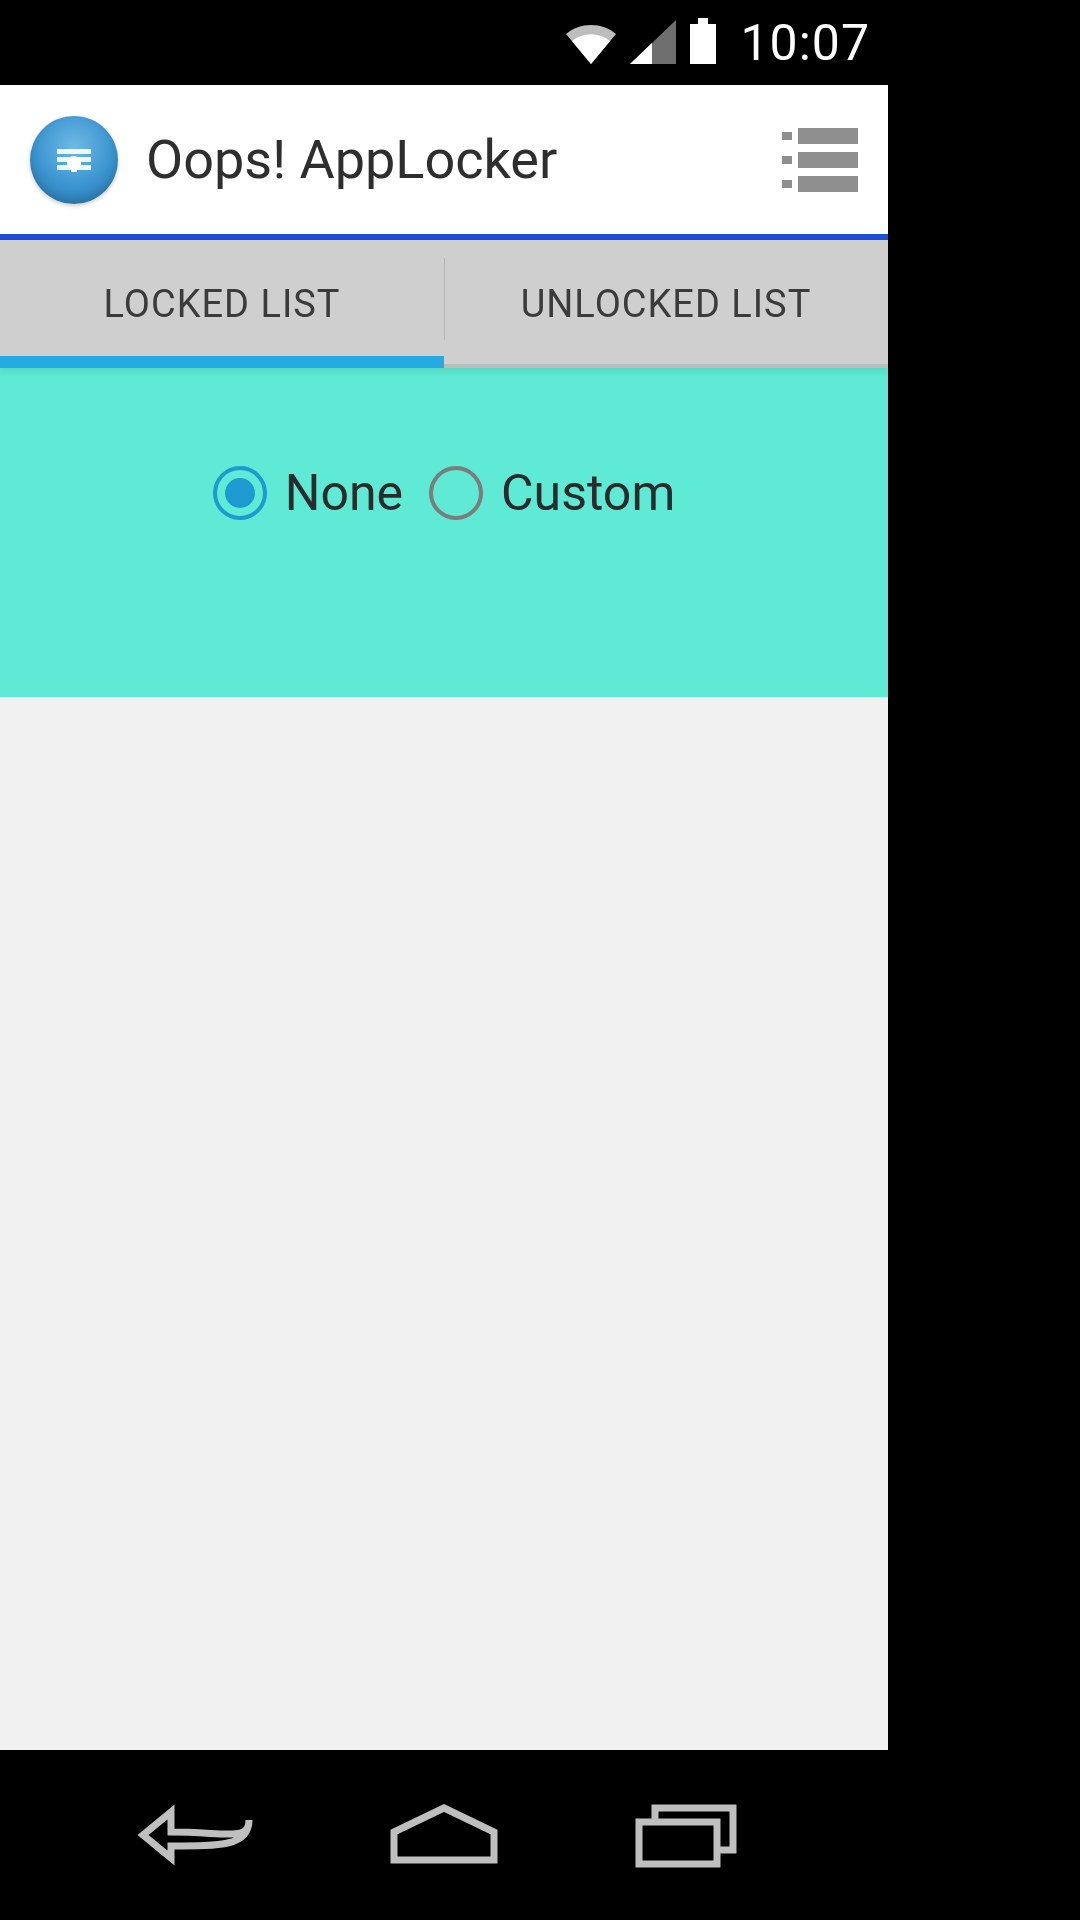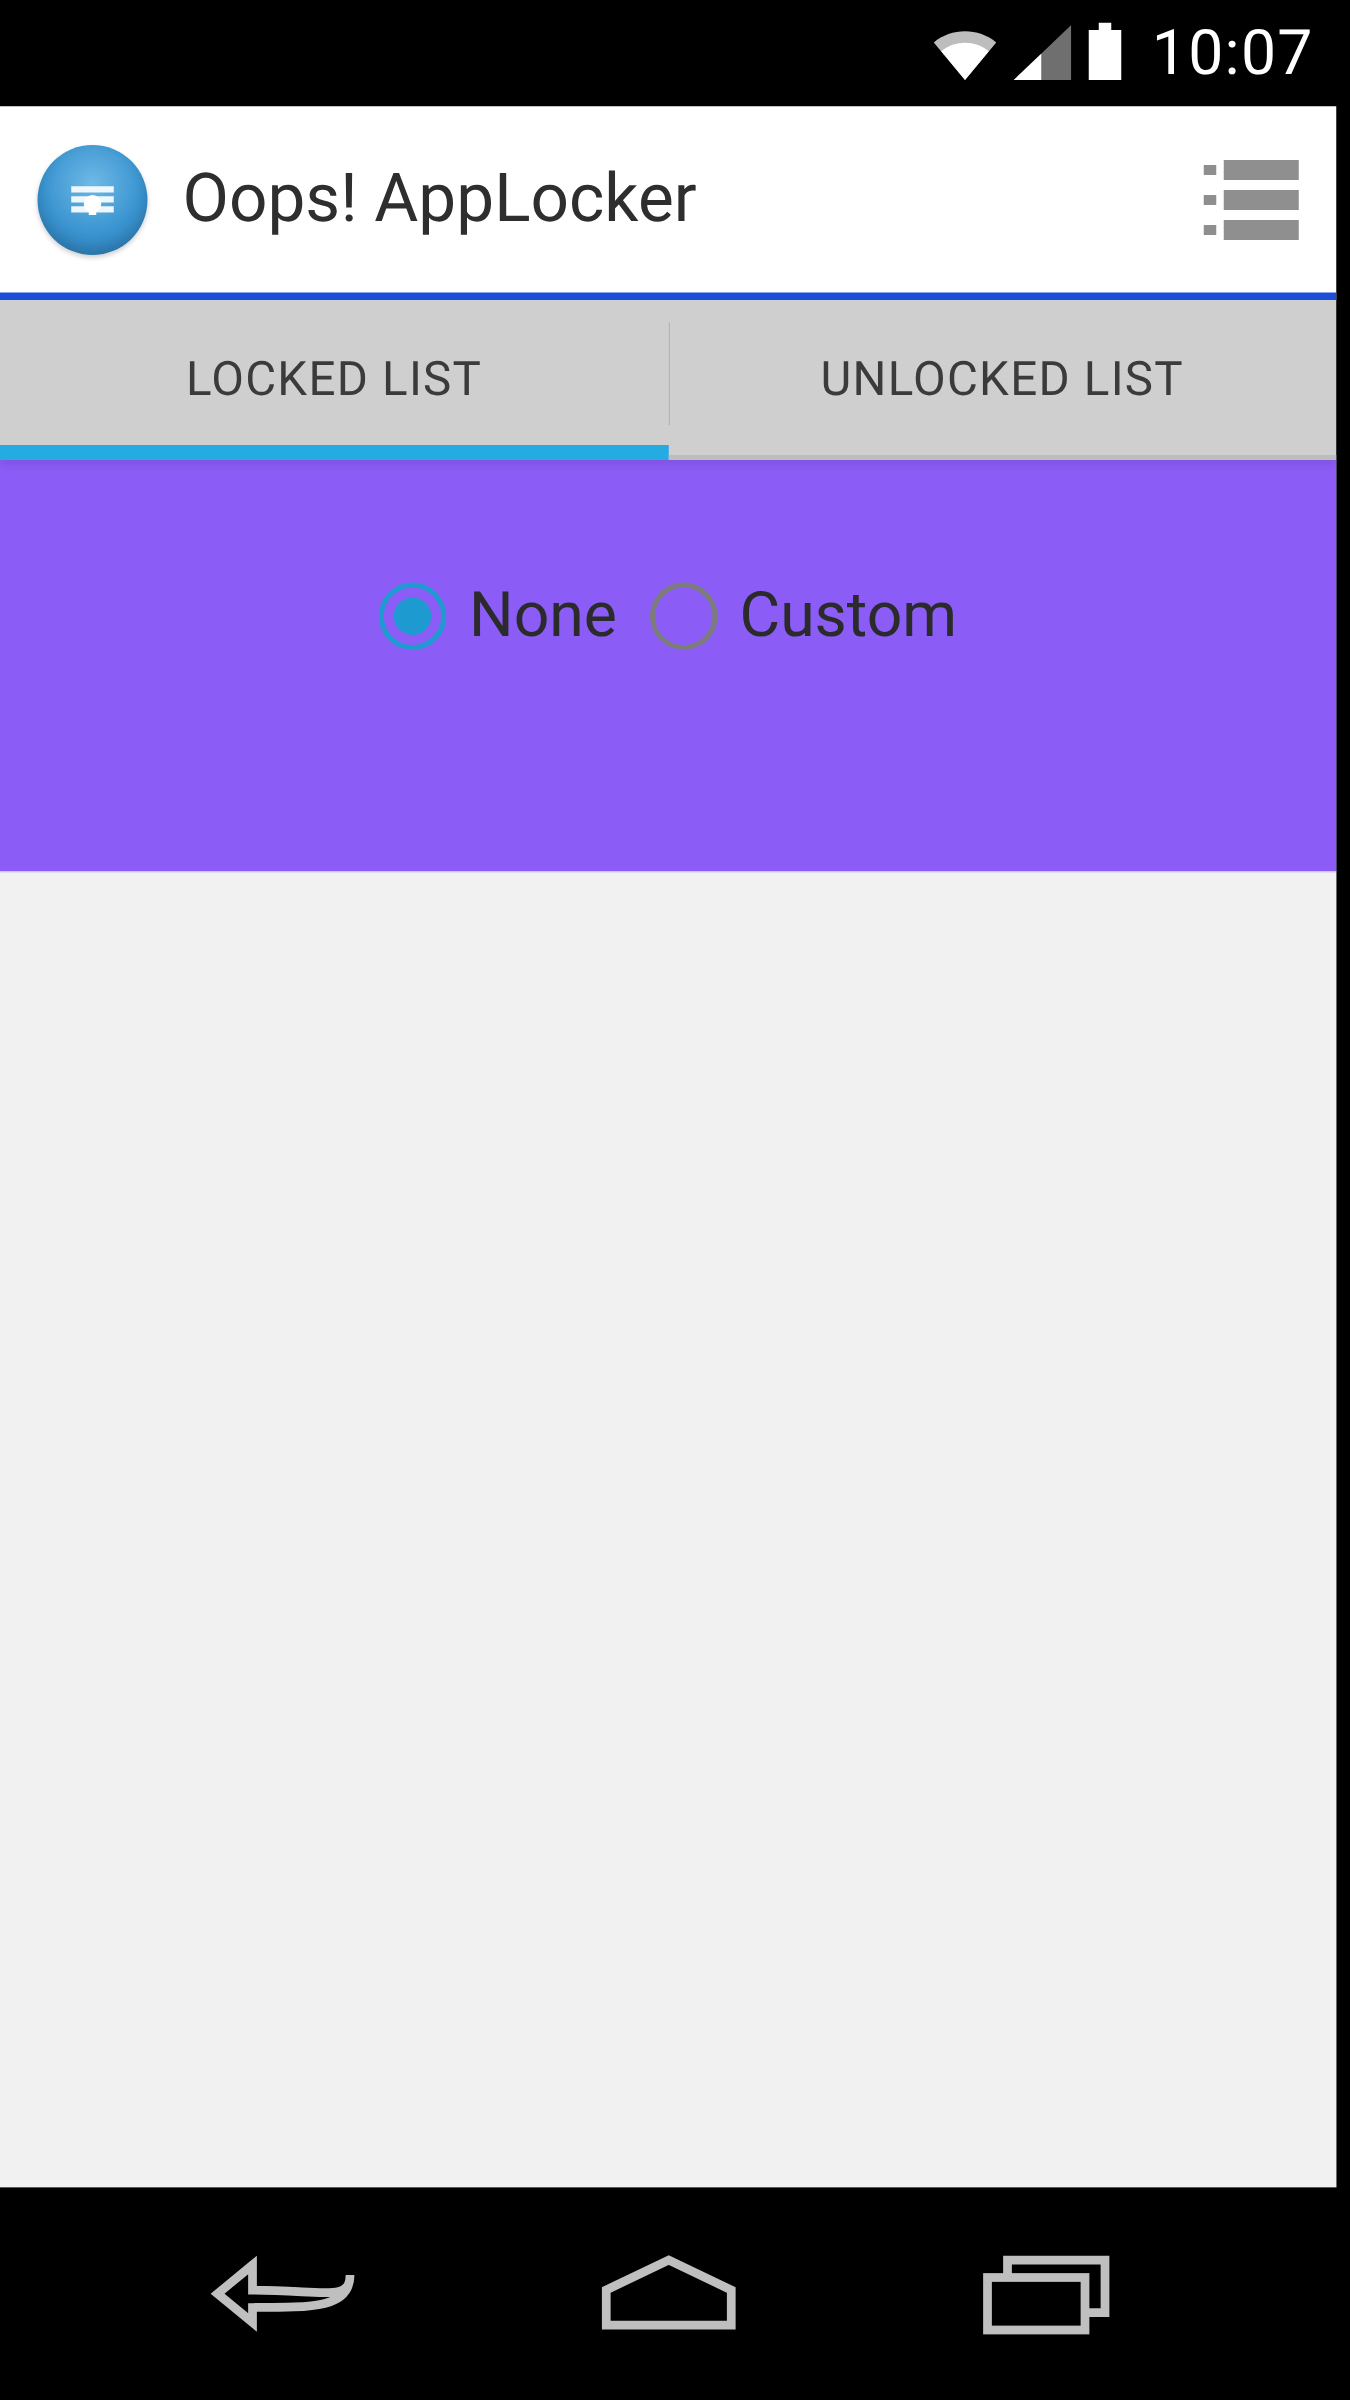--- a/index.html
+++ b/index.html
@@ -1,17 +1,17 @@
 <!DOCTYPE html>
 <html><head>
 <meta charset="utf-8">
 <style>
   * { margin: 0; padding: 0; box-sizing: border-box; }
   html, body { width: 1080px; height: 1920px; font-family: Roboto, "Helvetica Neue", Arial, sans-serif; background: #000; overflow: hidden; }
-  .screen { width: 1069px; height: 1920px; display: flex; flex-direction: column; background: #000; }
+  .screen { width: 888px; height: 1920px; display: flex; flex-direction: column; background: #000; }
 
   
   .statusbar { height: 85px; background: #000; color: #fff; display: flex; align-items: center; justify-content: flex-end; gap: 12px; padding: 0 18px 0 0; }
   .status-icons { display: flex; align-items: flex-end; gap: 12px; }
   .clock { color: #fff; font-size: 50px; font-weight: 400; letter-spacing: 1px; margin-left: 10px; }
 
   
   .appbar { height: 155px; background: #fff; display: flex; align-items: center; padding: 0 30px 0 30px; border-bottom: 6px solid #1d4ed8; }
   .app-icon { width: 88px; height: 88px; border-radius: 50%; background: radial-gradient(circle at 50% 35%, #6fb9e6 0%, #3a94d0 55%, #2a7bb6 100%); display: flex; align-items: center; justify-content: center; box-shadow: inset 0 -6px 10px rgba(0,0,0,.15), 0 2px 4px rgba(0,0,0,.2); }
   .app-title { font-size: 54px; color: #2e2e2e; margin-left: 28px; font-weight: 400; }
@@ -23,21 +23,21 @@
 
   
   .tabs { height: 128px; background: #cfcfcf; display: flex; position: relative; box-shadow: 0 4px 6px rgba(0,0,0,.08); }
   .tab { flex: 1; display: flex; align-items: center; justify-content: center; font-size: 38px; font-weight: 400; color: #3b3b3b; letter-spacing: 1px; position: relative; }
   .tab-divider { position: absolute; left: 50%; top: 18px; bottom: 28px; width: 1px; background: #b6b6b6; }
   .tab.active::after { content: ""; position: absolute; left: 0; right: 0; bottom: 0; height: 12px; background: #25aae1; }
   .tabs-bottomline { position: absolute; left: 50%; right: 0; bottom: 0; height: 4px; background: #bdbdbd; }
 
   
   .content { flex: 1; background: #f2f2f2; display: flex; flex-direction: column; }
-  .radio-section { background: #8b5cf6; height: 330px; display: flex; align-items: flex-start; justify-content: center; padding-top: 96px; border-bottom: 1px solid #e6e6e6; }
+  .radio-section { background: #5eead4; height: 330px; display: flex; align-items: flex-start; justify-content: center; padding-top: 96px; border-bottom: 1px solid #e6e6e6; }
   .radio-group { display: flex; align-items: center; gap: 26px; }
   .radio { display: flex; align-items: center; gap: 18px; }
   .radio-outer { width: 54px; height: 54px; border-radius: 50%; border: 4px solid #7c7c7c; display: flex; align-items: center; justify-content: center; }
   .radio.selected .radio-outer { border-color: #1d9bd1; }
   .radio-inner { width: 30px; height: 30px; border-radius: 50%; background: #1d9bd1; display: none; }
   .radio.selected .radio-inner { display: block; }
   .radio-label { font-size: 50px; color: #2b2b2b; }
 
   .empty-area { flex: 1; background: #f1f1f1; }
 

